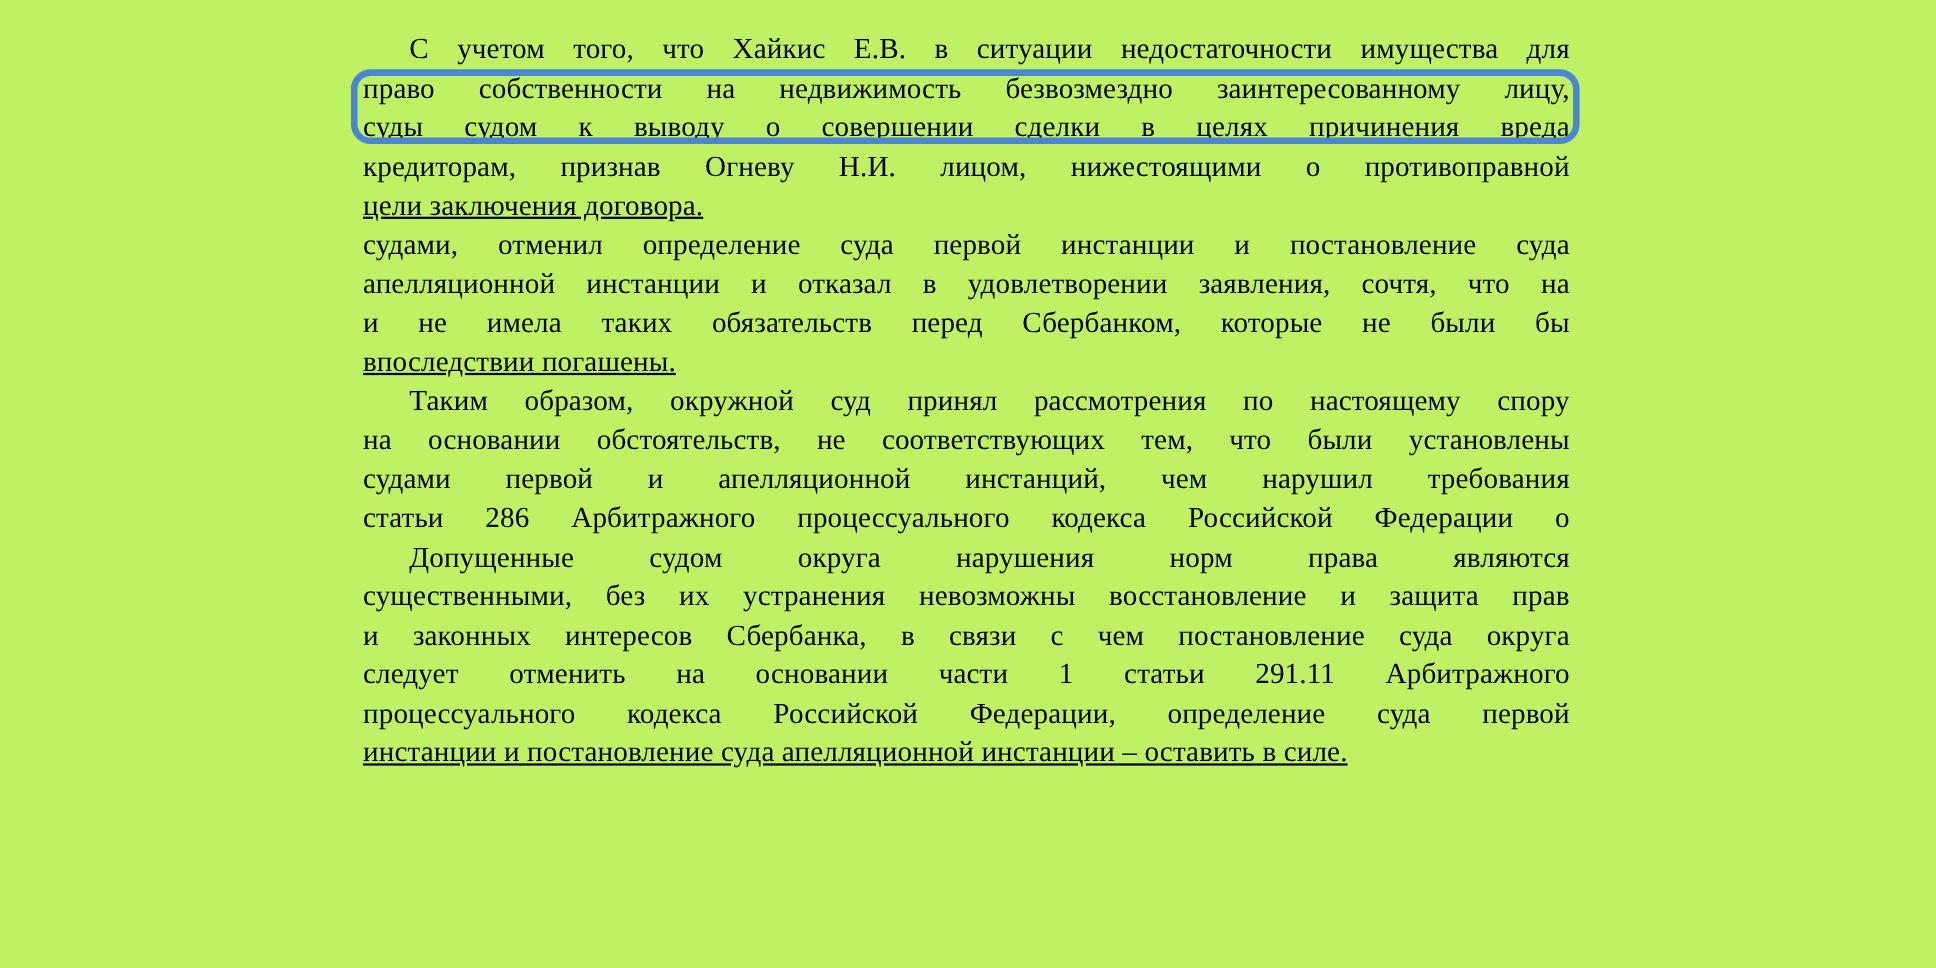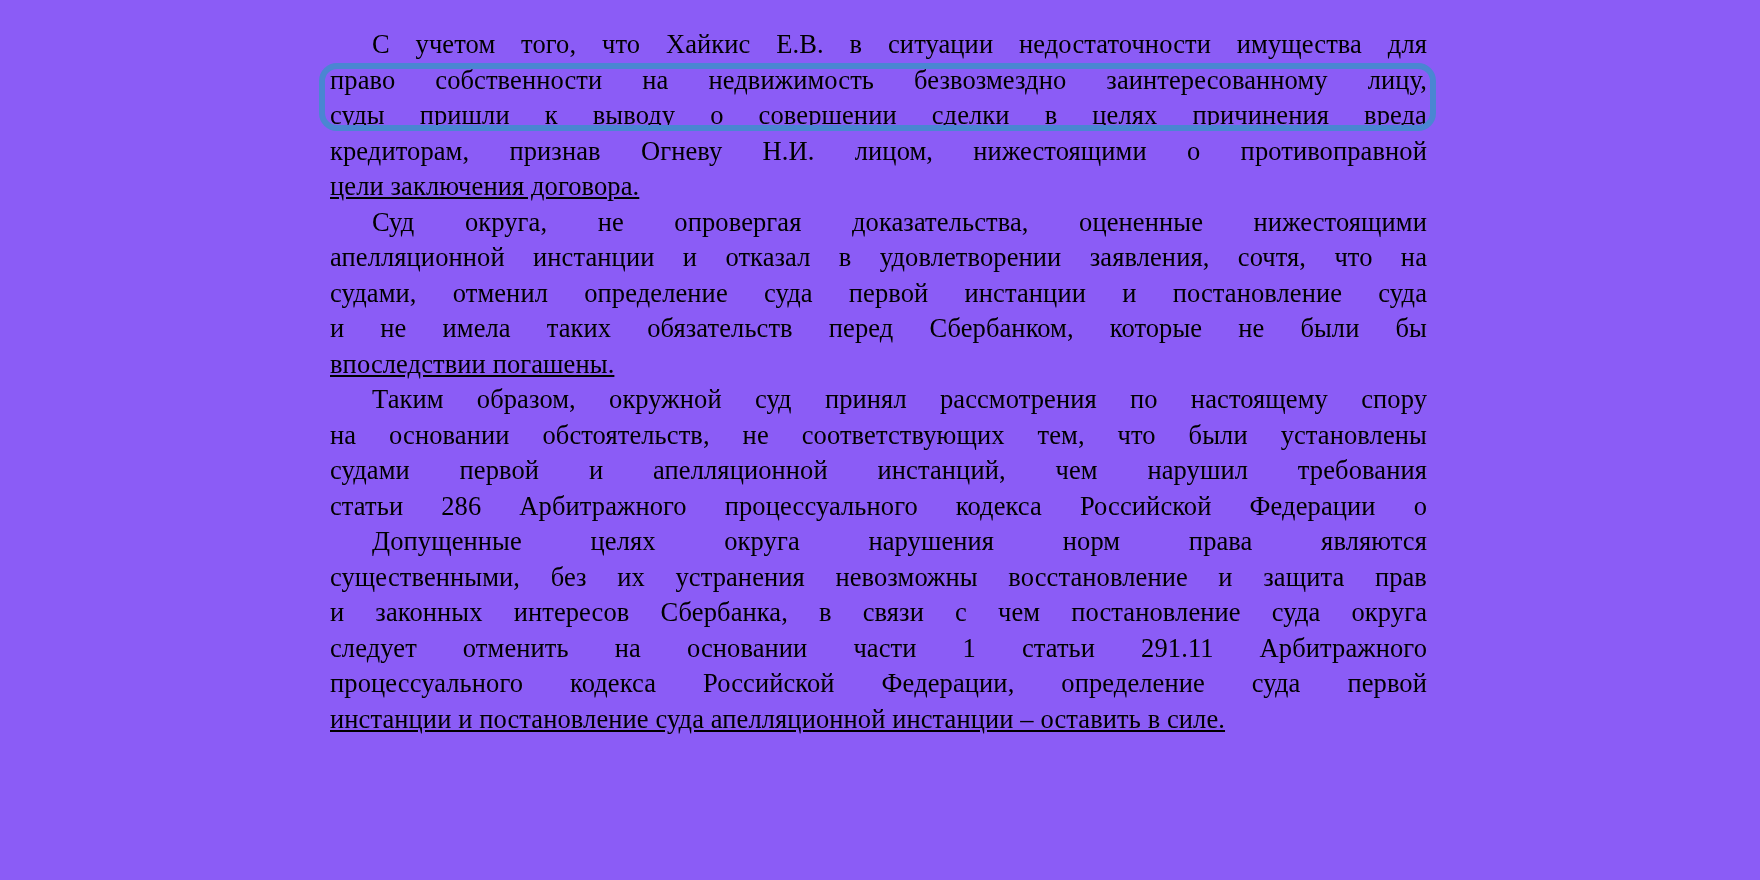--- a/index.html
+++ b/index.html
@@ -10,21 +10,21 @@
   body {
     width: 1760px;
     height: 880px;
     font-family: "Liberation Serif", serif;
     position: relative;
   }
   .page {
     position: relative;
     width: 1760px;
     height: 880px;
-    background: #8b5cf6;
+    background: #bef264;
     overflow: hidden;
   }
   .text-block {
     position: absolute;
     left: 330px;
     top: 27px;
     width: 1097px;
     font-size: 26.5px;
     line-height: 35.5px;
     color: #000000;
@@ -51,39 +51,38 @@
   }
 </style>
 </head>
 <body>
 
 <div class="page">
   <div class="text-block" style="color: rgb(0, 0, 0);">
       <div class="paragraph">
         <div class="line indent">С учетом того, что Хайкис Е.В. в ситуации недостаточности имущества для</div>
         <div class="line">право собственности на недвижимость безвозмездно заинтересованному лицу,</div>
-        <div class="line">суды пришли к выводу о совершении сделки в целях причинения вреда</div>
+        <div class="line">суды судом к выводу о совершении сделки в целях причинения вреда</div>
         <div class="line">кредиторам, признав Огневу Н.И. лицом, нижестоящими о противоправной</div>
         <div class="line last">цели заключения договора.</div>
       </div>
       <div class="paragraph">
-        <div class="line indent">Суд округа, не опровергая доказательства, оцененные нижестоящими</div>
+        <div class="line">судами, отменил определение суда первой инстанции и постановление суда</div>
         <div class="line">апелляционной инстанции и отказал в удовлетворении заявления, сочтя, что на</div>
-        <div class="line">судами, отменил определение суда первой инстанции и постановление суда</div>
         <div class="line">и не имела таких обязательств перед Сбербанком, которые не были бы</div>
         <div class="line last">впоследствии погашены.</div>
       </div>
       <div class="paragraph">
         <div class="line indent">Таким образом, окружной суд принял рассмотрения по настоящему спору</div>
         <div class="line">на основании обстоятельств, не соответствующих тем, что были установлены</div>
         <div class="line">судами первой и апелляционной инстанций, чем нарушил требования</div>
         <div class="line">статьи 286 Арбитражного процессуального кодекса Российской Федерации о</div>
       </div>
       <div class="paragraph">
-        <div class="line indent">Допущенные целях округа нарушения норм права являются</div>
+        <div class="line indent">Допущенные судом округа нарушения норм права являются</div>
         <div class="line">существенными, без их устранения невозможны восстановление и защита прав</div>
         <div class="line">и законных интересов Сбербанка, в связи с чем постановление суда округа</div>
         <div class="line">следует отменить на основании части 1 статьи 291.11 Арбитражного</div>
         <div class="line">процессуального кодекса Российской Федерации, определение суда первой</div>
         <div class="line last">инстанции и постановление суда апелляционной инстанции – оставить в силе.</div>
       </div>
     </div>
   <div class="hl-box" style="border-color: rgb(74, 134, 210);"></div>
 </div>
 

